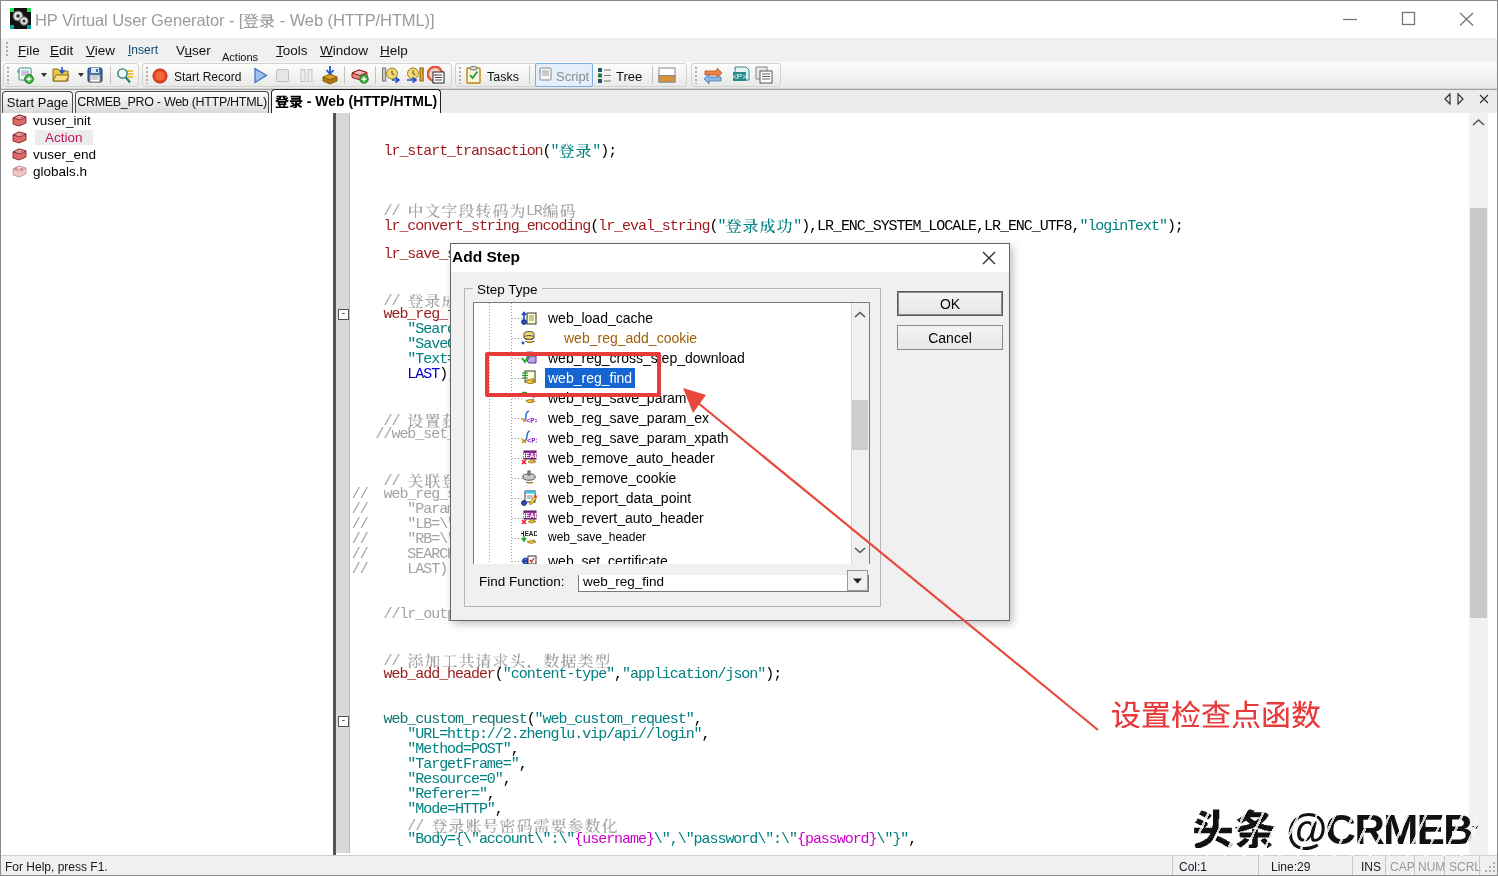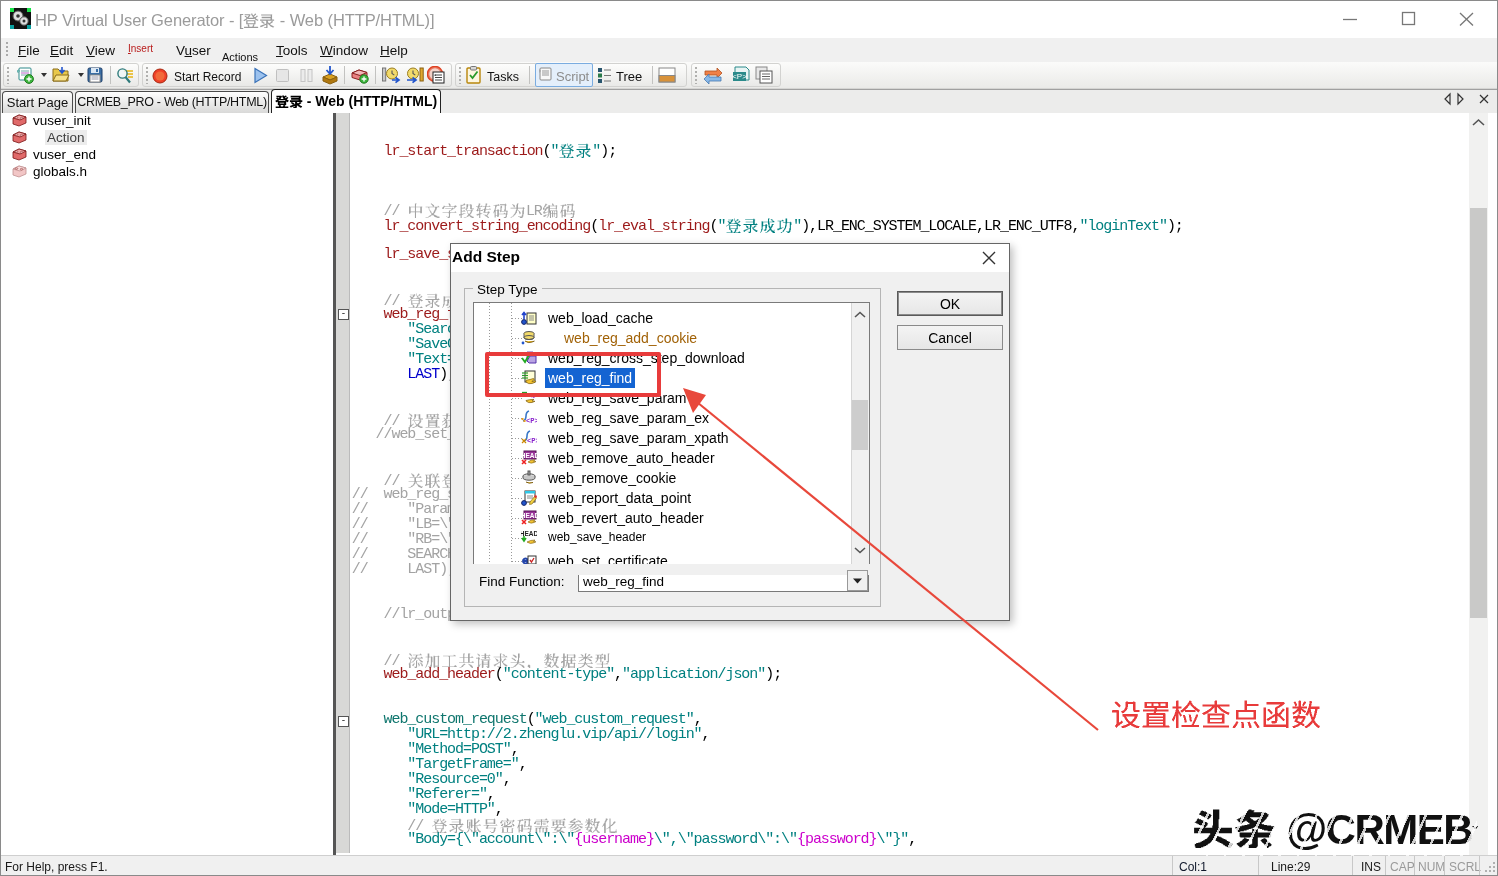--- a/index.html
+++ b/index.html
@@ -182,21 +182,21 @@
 <line x1="7" y1="11.5" x2="21" y2="11.5"></line>
 <rect x="66.5" y="4.5" width="12" height="12"></rect>
 <line x1="124" y1="5" x2="137" y2="17.5"></line>
       <line x1="137" y1="5" x2="124" y2="17.5"></line>
 </g>
   </svg>
 <div class="abs" style="left:1px;top:38px;width:1496px;height:24px;background:#f0f0f0"></div>
 <div class="abs" style="left:18px;top:43px;font-size:13.5px;color:#111"><u>F</u>ile</div>
 <div class="abs" style="left:50px;top:43px;font-size:13.5px;color:#111"><u>E</u>dit</div>
 <div class="abs" style="left:86px;top:43px;font-size:13.5px;color:#111"><u>V</u>iew</div>
-<div class="abs" style="left:128px;top:43px;font-size:10px;color:#b91c1c"><u>I</u>nsert</div>
+<div class="abs" style="left:128px;top:43px;font-size:12px;color:#0c4a6e"><u>I</u>nsert</div>
 <div class="abs" style="left:176px;top:43px;font-size:13.5px;color:#111">V<u>u</u>ser</div>
 <div class="abs" style="left:222px;top:51px;font-size:11px;color:#111"><u>A</u>ctions</div>
 <div class="abs" style="left:276px;top:43px;font-size:13.5px;color:#111"><u>T</u>ools</div>
 <div class="abs" style="left:320px;top:43px;font-size:13.5px;color:#111"><u>W</u>indow</div>
 <div class="abs" style="left:380px;top:43px;font-size:13.5px;color:#111"><u>H</u>elp</div>
 <div class="abs" style="left:6px;top:42px;width:2px;height:16px;background:repeating-linear-gradient(#aaa 0 2px,transparent 2px 4px)"></div>
 <div class="abs" style="left:1px;top:62px;width:1496px;height:27px;background:linear-gradient(#fbfbfa,#eaeae8);border-bottom:1px solid #d5d5d3"></div>
 <div class="abs" style="left:3px;top:63px;width:136px;height:24px;background:linear-gradient(#fdfdfc,#e9e9e7);border:1px solid #d2d2d0;border-radius:3px"></div>
 <div class="abs" style="left:142px;top:63px;width:310px;height:24px;background:linear-gradient(#fdfdfc,#e9e9e7);border:1px solid #d2d2d0;border-radius:3px"></div>
 <div class="abs" style="left:455px;top:63px;width:232px;height:24px;background:linear-gradient(#fdfdfc,#e9e9e7);border:1px solid #d2d2d0;border-radius:3px"></div>
@@ -371,21 +371,21 @@
 </svg>
     <span style="font-size:13.5px;color:#000;margin-left:3px;padding:0 2px">vuser_init</span>
   </div>
 <div class="abs" style="left:11px;top:129px;height:17px;display:flex;align-items:center">
     <svg width="17" height="15" viewBox="0 0 17 15">
 <path d="M2 5 L8 2 L15 4 L15 10 L8 13 L2 11 Z" fill="#e06a6a" stroke="#7a1515" stroke-width="0.8"></path>
 <path d="M2 5 L8 2 L15 4 L9 7 Z" fill="#f0a8a8" stroke="#7a1515" stroke-width="0.8"></path>
 <ellipse cx="5.5" cy="4.6" rx="1.3" ry="0.8" fill="#f8dada" stroke="#8a2020" stroke-width="0.5"></ellipse>
 <ellipse cx="10.5" cy="5.2" rx="1.3" ry="0.8" fill="#f8dada" stroke="#8a2020" stroke-width="0.5"></ellipse>
 </svg>
-    <span style="font-size:13.5px;color:#404040;background:#ececec;margin-left:17px;padding:0 2px">Action</span>
+    <span style="font-size:13.5px;color:#be185d;background:#ececec;margin-left:7px;padding:0 10px">Action</span>
   </div>
 <div class="abs" style="left:11px;top:146px;height:17px;display:flex;align-items:center">
     <svg width="17" height="15" viewBox="0 0 17 15">
 <path d="M2 5 L8 2 L15 4 L15 10 L8 13 L2 11 Z" fill="#e06a6a" stroke="#7a1515" stroke-width="0.8"></path>
 <path d="M2 5 L8 2 L15 4 L9 7 Z" fill="#f0a8a8" stroke="#7a1515" stroke-width="0.8"></path>
 <ellipse cx="5.5" cy="4.6" rx="1.3" ry="0.8" fill="#f8dada" stroke="#8a2020" stroke-width="0.5"></ellipse>
 <ellipse cx="10.5" cy="5.2" rx="1.3" ry="0.8" fill="#f8dada" stroke="#8a2020" stroke-width="0.5"></ellipse>
 </svg>
     <span style="font-size:13.5px;color:#000;margin-left:3px;padding:0 2px">vuser_end</span>
   </div>

